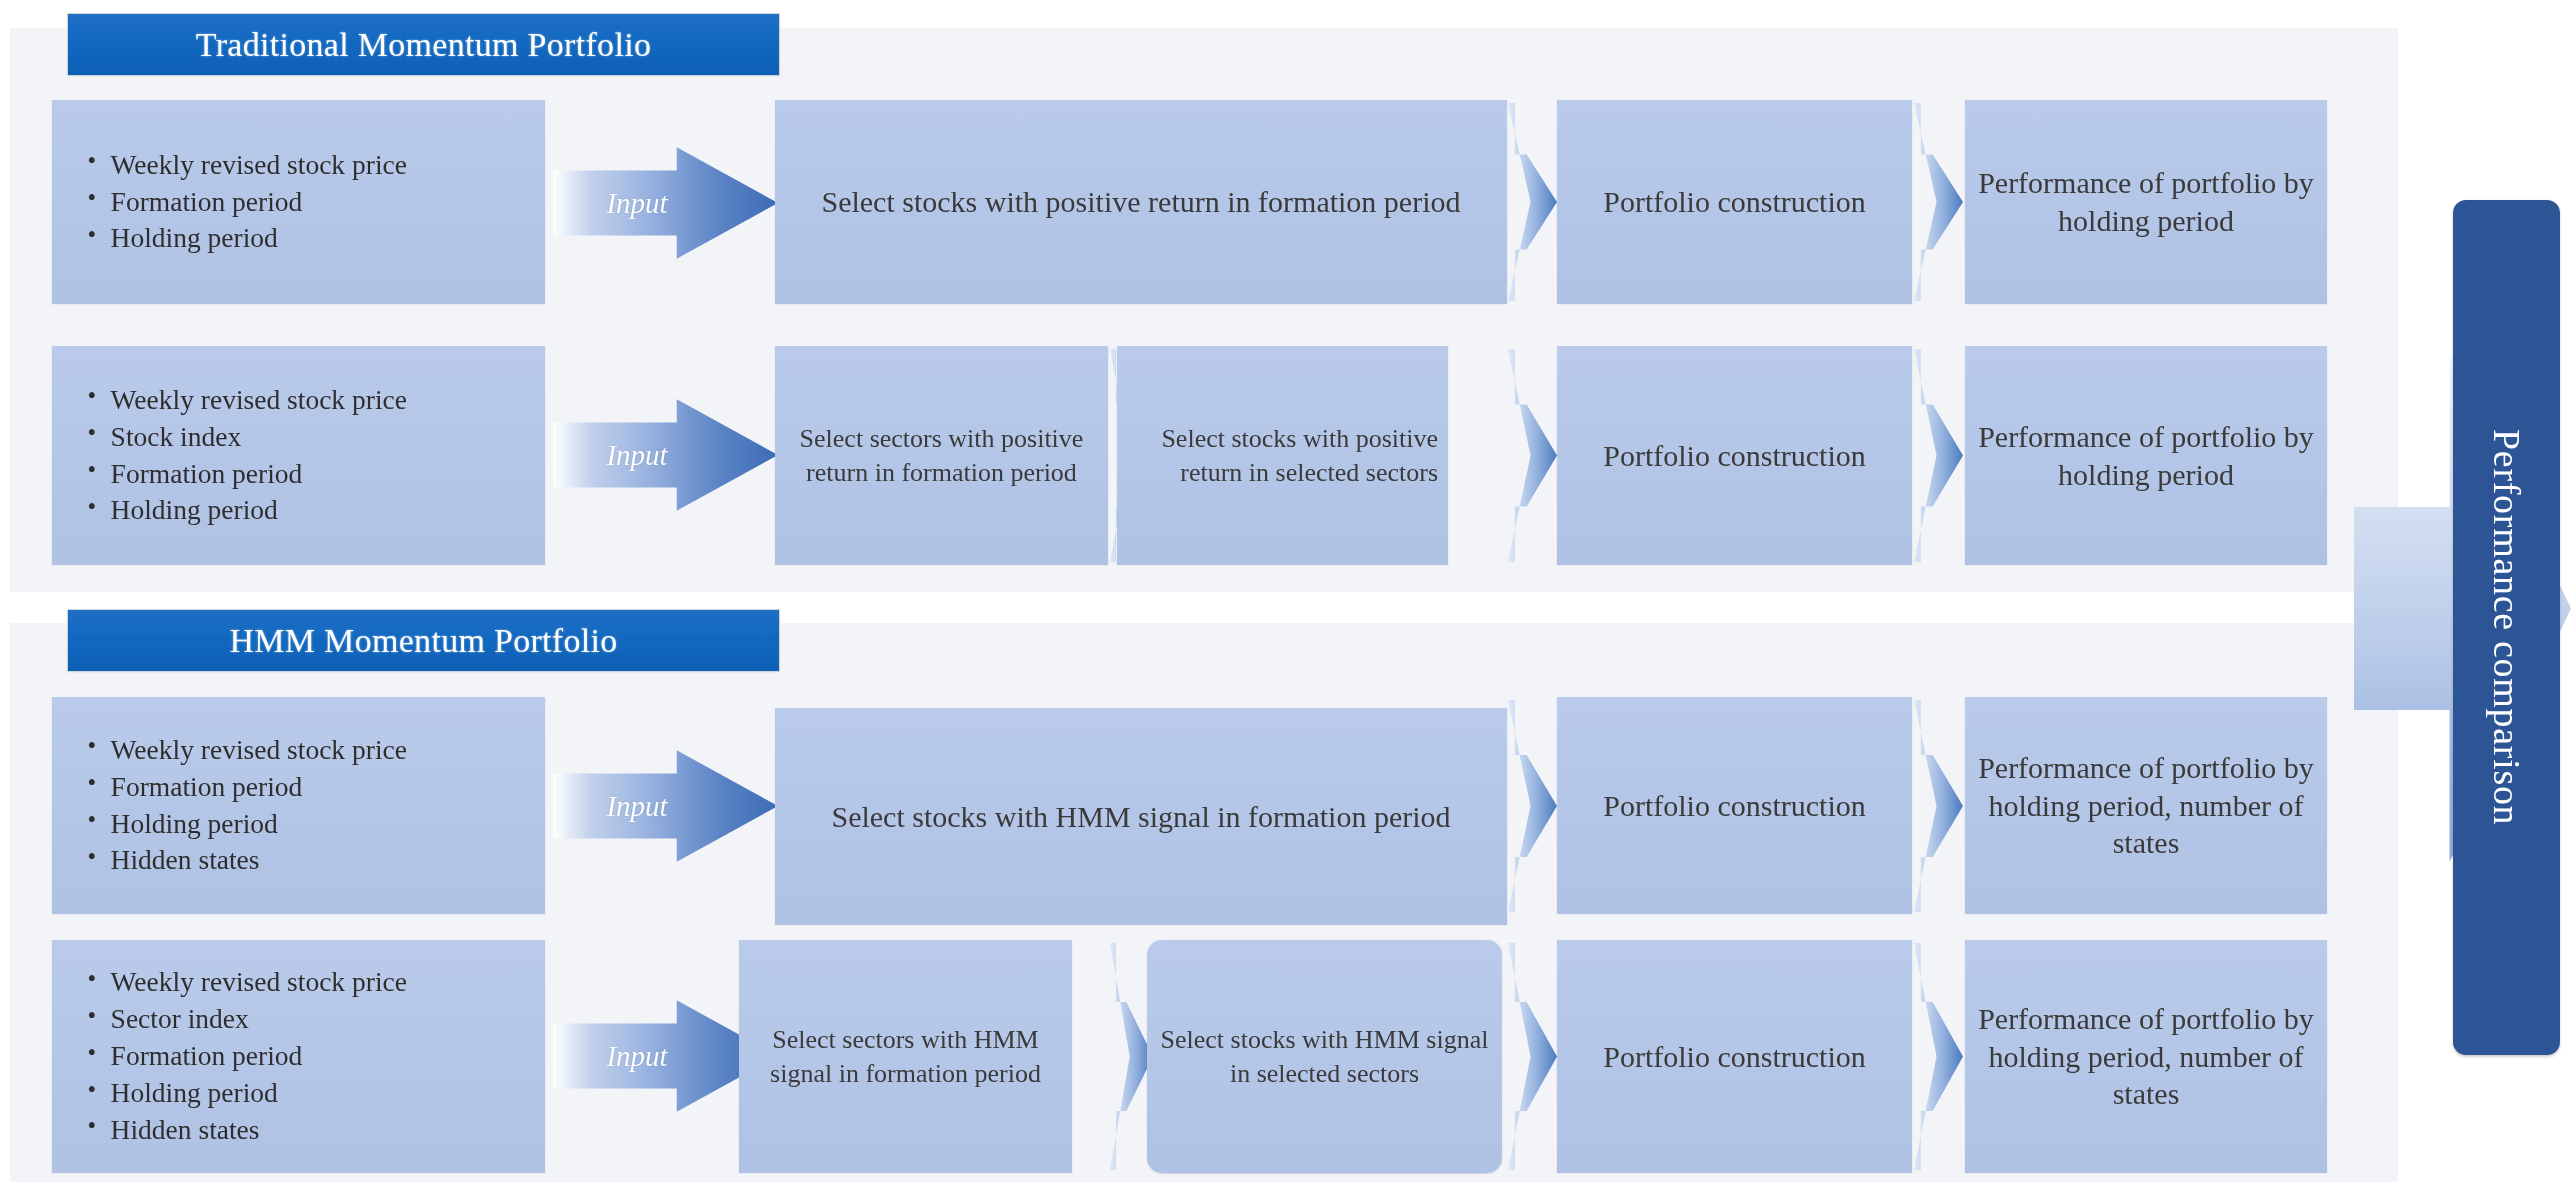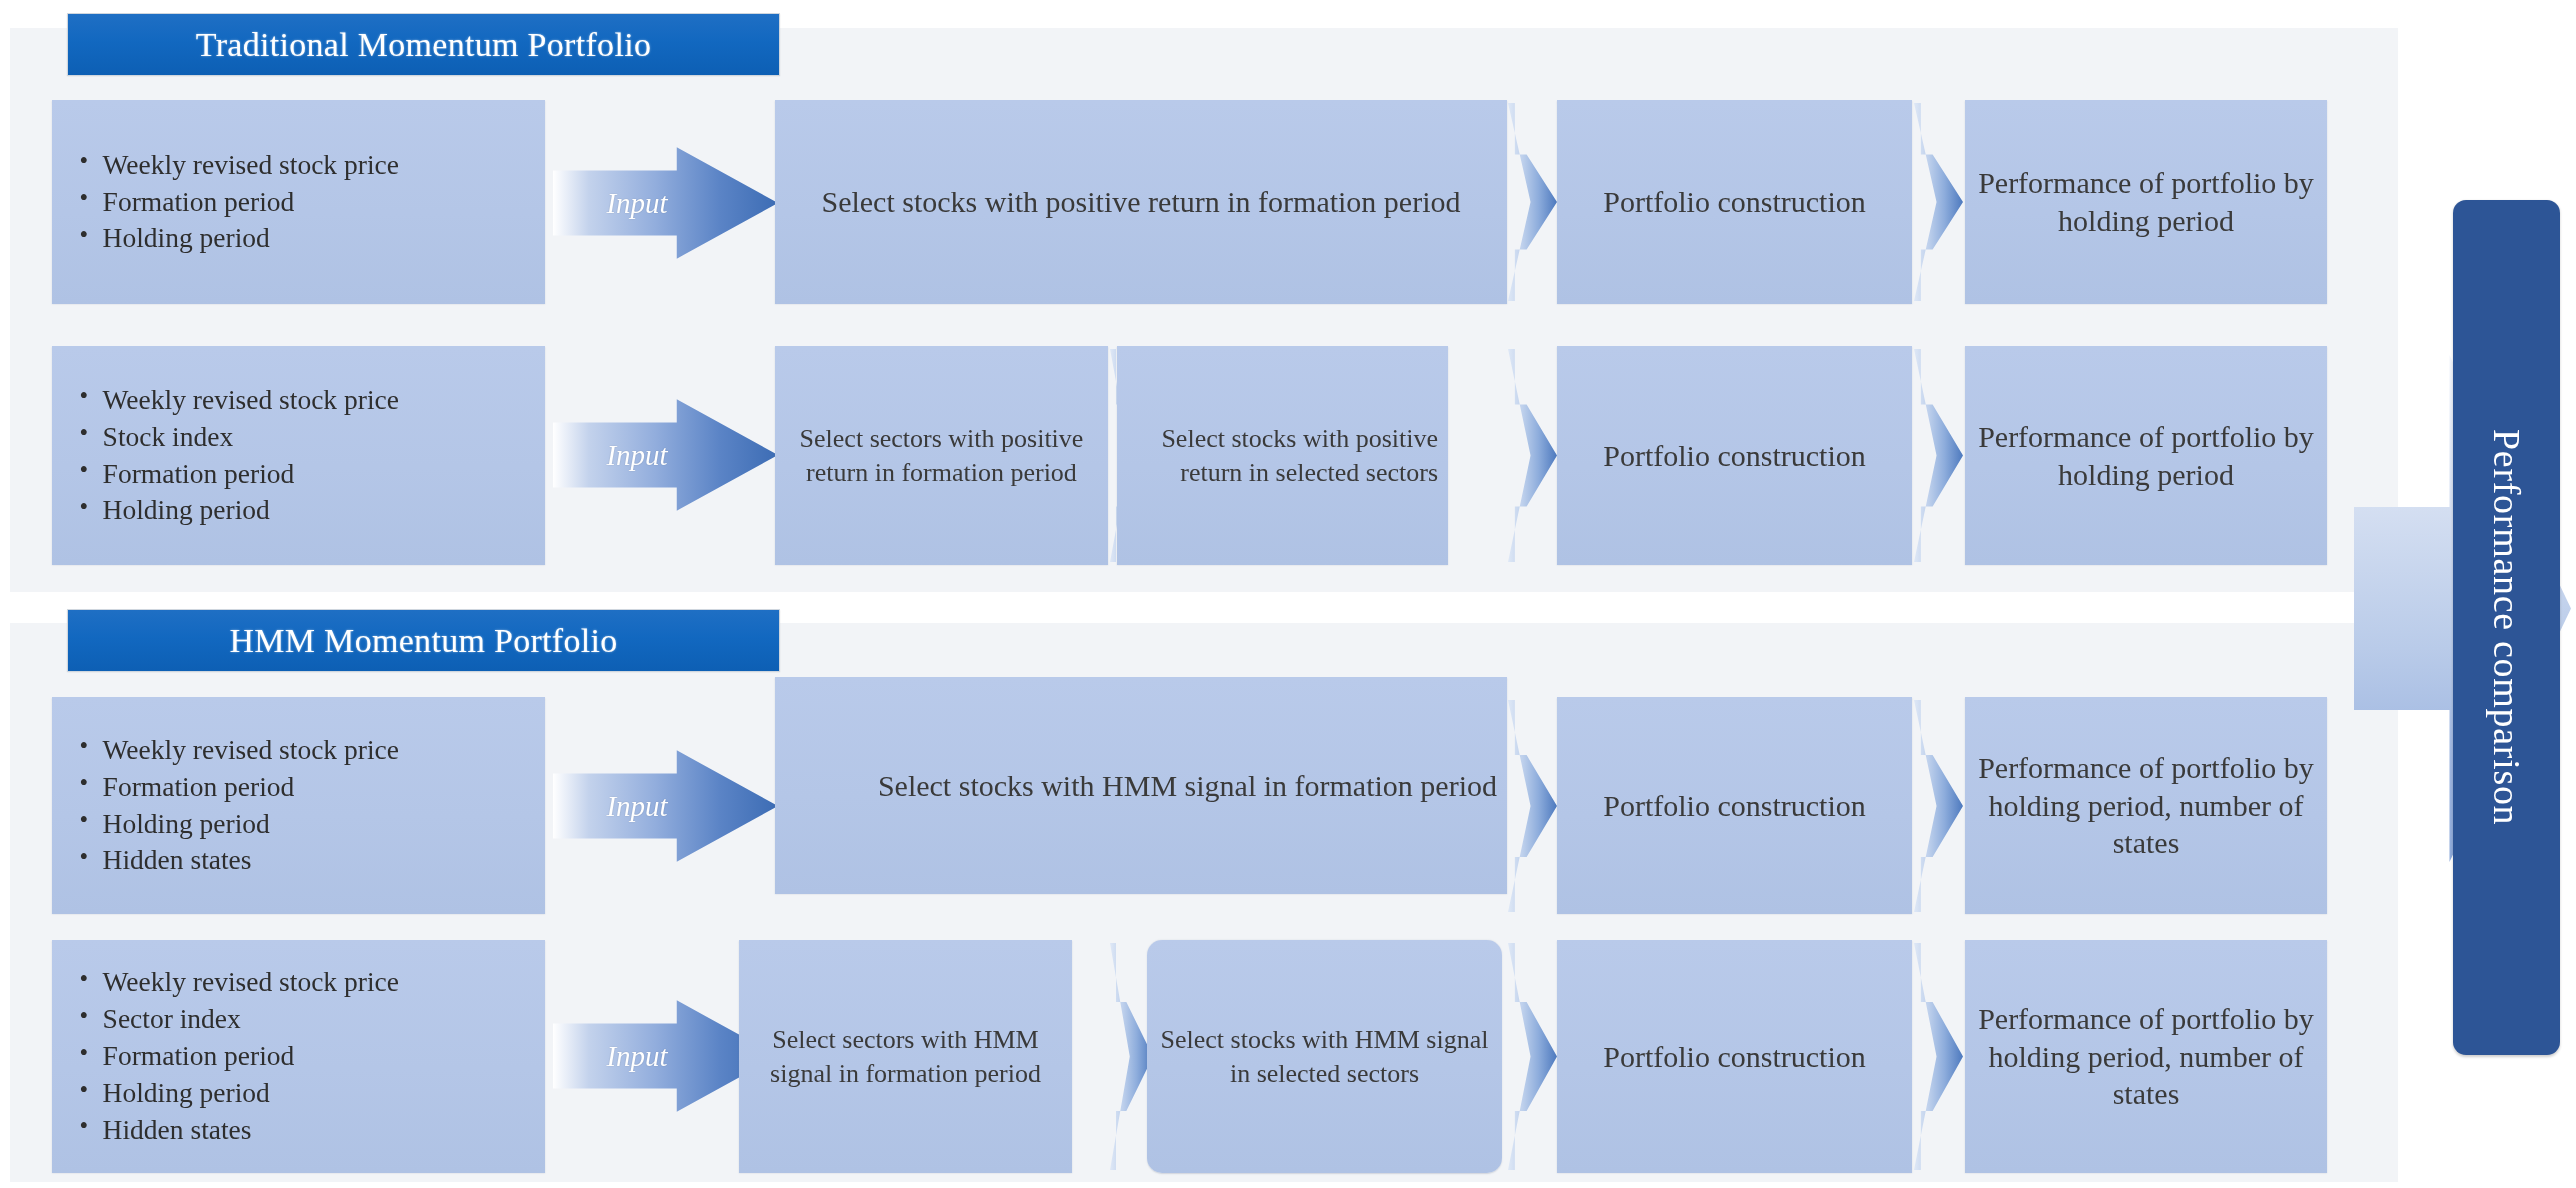--- a/index.html
+++ b/index.html
@@ -37,21 +37,21 @@
   .box .txt{font-size:30px;line-height:1.26;padding:0 10px;}
   .box.small .txt{font-size:26px;line-height:1.30;}
 
   
   .bullets{
     position:absolute;
     background:linear-gradient(180deg,#b9caea 0%,#b4c6e7 55%,#afc2e4 100%);
     box-shadow:0 0.7px 1.4px rgba(120,130,150,.28);
     display:flex;align-items:center;
   }
-  .bullets ul{list-style:none;margin:0;padding:0 0 0 24.6px;}
+  .bullets ul{list-style:none;margin:8px;padding:0 0 0 24.6px;}
   .bullets li{
     font-size:27.5px;line-height:1.34;color:#2e2e2e;
     position:relative;padding-left:26px;white-space:nowrap;
   }
   .bullets li:before{
     content:"\2022";position:absolute;left:2.9px;top:-1.4px;font-size:24.6px;color:#2e2e2e;
   }
 
   
   .input-arrow{
@@ -181,21 +181,21 @@
     <li>Formation period</li>
     <li>Holding period</li>
     <li>Hidden states</li>
   </ul>
 </div>
 
 <div class="input-arrow" style="left:553px;top:748px;width:225px;height:116px;">
   <span>Input</span>
 </div>
 
-<div class="box" style="left:775px;top:677px;width:732px;height:217px;justify-content:flex-end;">
+<div class="box" style="left:775px;top:708px;width:732px;height:217px;">
   <div class="txt">Select stocks with HMM signal in formation period</div>
 </div>
 
 <div class="chev" style="left:1508px;top:700px;width:49px;height:212px;"></div>
 
 <div class="box" style="left:1557px;top:697px;width:355px;height:217px;">
   <div class="txt">Portfolio construction</div>
 </div>
 
 <div class="chev" style="left:1914px;top:700px;width:49px;height:212px;"></div>

